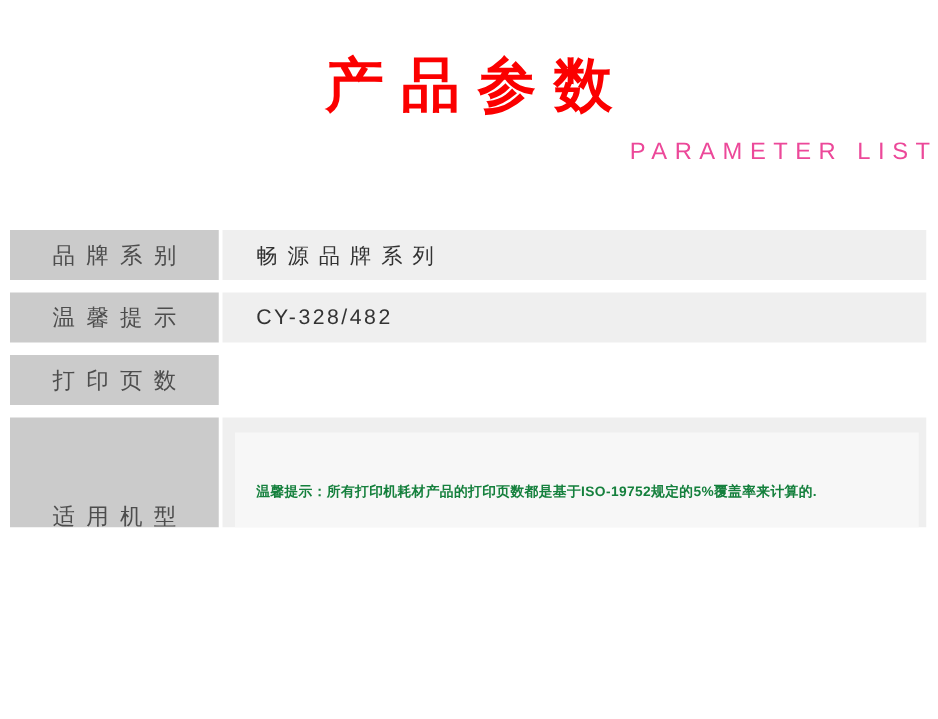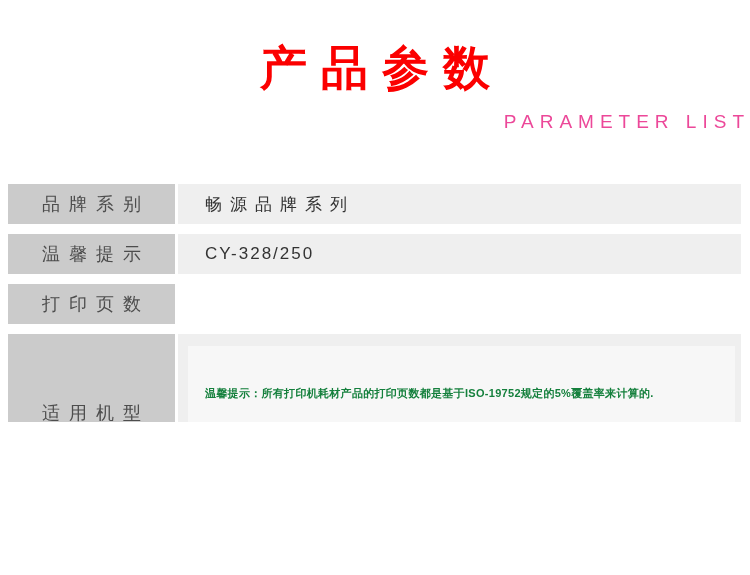--- a/index.html
+++ b/index.html
@@ -112,21 +112,21 @@
 
   <div class="param-table">
 
     <div class="row row-short">
       <div class="label-cell">品牌系别</div>
       <div class="value-cell value-brand">畅源品牌系列</div>
     </div>
 
     <div class="row row-short">
       <div class="label-cell">温馨提示</div>
-      <div class="value-cell value-model">CY-328/250</div>
+      <div class="value-cell value-model">CY-328/482</div>
     </div>
 
     <div class="row row-short">
       <div class="label-cell">打印页数</div>
     </div>
 
     <div class="row row-tall">
       <div class="label-cell">适用机型</div>
       <div class="value-cell no-pad">
         <div class="inner-panel">

